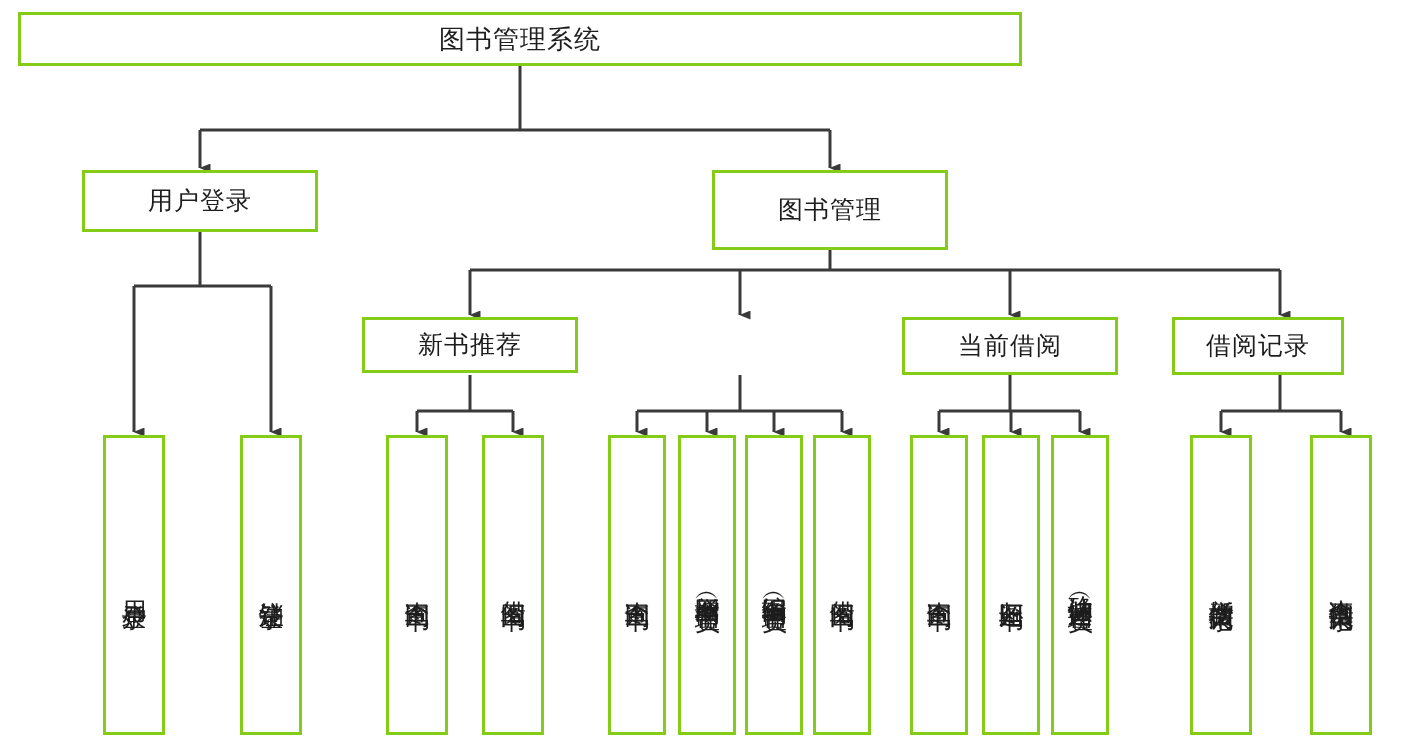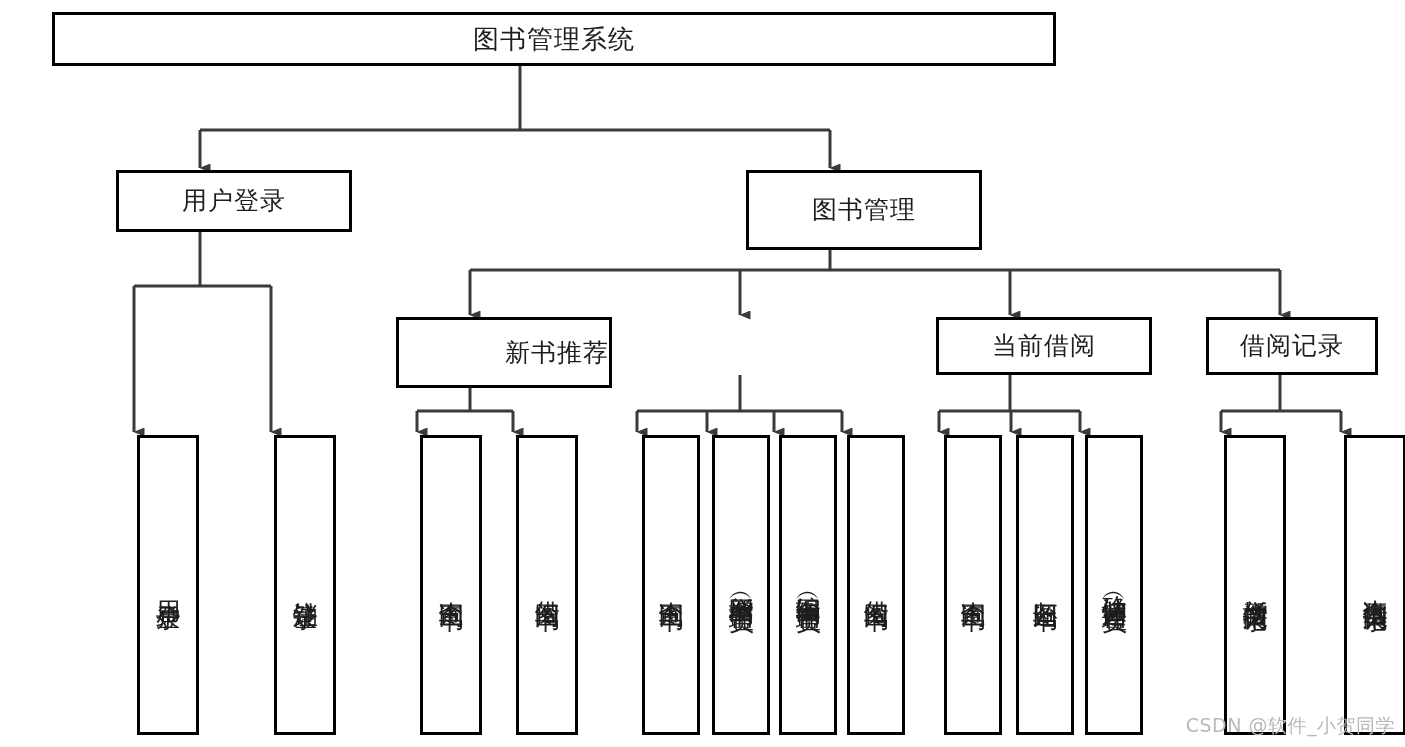--- a/index.html
+++ b/index.html
@@ -23,26 +23,25 @@
     left: 0;
     top: 0;
     width: 1405px;
     height: 747px;
     pointer-events: none;
   }
   .node {
     position: absolute;
     box-sizing: border-box;
     background: #ffffff;
-    border: 3px solid #000000;
+    border: 3px solid #84cc16;
     display: flex;
     align-items: center;
     justify-content: center;
     color: #1d1d1d;
-    margin-left: 34px;
   }
   .node.horiz {
     font-size: 25px;
     letter-spacing: 1px;
     line-height: 1.1;
   }
   .node.vert {
     writing-mode: vertical-rl;
     text-orientation: upright;
     font-size: 25px;
@@ -131,21 +130,21 @@
     <span>图书管理系统</span>
   </div>
 
   <div class="node horiz" style="left:82px;top:170px;width:236px;height:62px;">
     <span>用户登录</span>
   </div>
   <div class="node horiz" style="left:712px;top:170px;width:236px;height:80px;">
     <span>图书管理</span>
   </div>
 
-  <div class="node horiz" style="left:362px;top:317px;width:216px;height:71px;justify-content:flex-end;">
+  <div class="node horiz" style="left:362px;top:317px;width:216px;height:56px;">
     <span>新书推荐</span>
   </div>
   <div class="node horiz" style="left:902px;top:317px;width:216px;height:58px;">
     <span>当前借阅</span>
   </div>
   <div class="node horiz" style="left:1172px;top:317px;width:172px;height:58px;">
     <span>借阅记录</span>
   </div>
 
   <div class="node vert" style="left:103px;top:435px;width:62px;height:300px;">
@@ -185,15 +184,14 @@
     <span>确认归还（管理员）</span>
   </div>
 
   <div class="node vert" style="left:1190px;top:435px;width:62px;height:300px;">
     <span>新增借阅记录</span>
   </div>
   <div class="node vert" style="left:1310px;top:435px;width:62px;height:300px;">
     <span>查询借阅记录</span>
   </div>
 
-  <div id="watermark">CSDN @软件_小贺同学</div>
 
 </div>
 
 </body></html>

